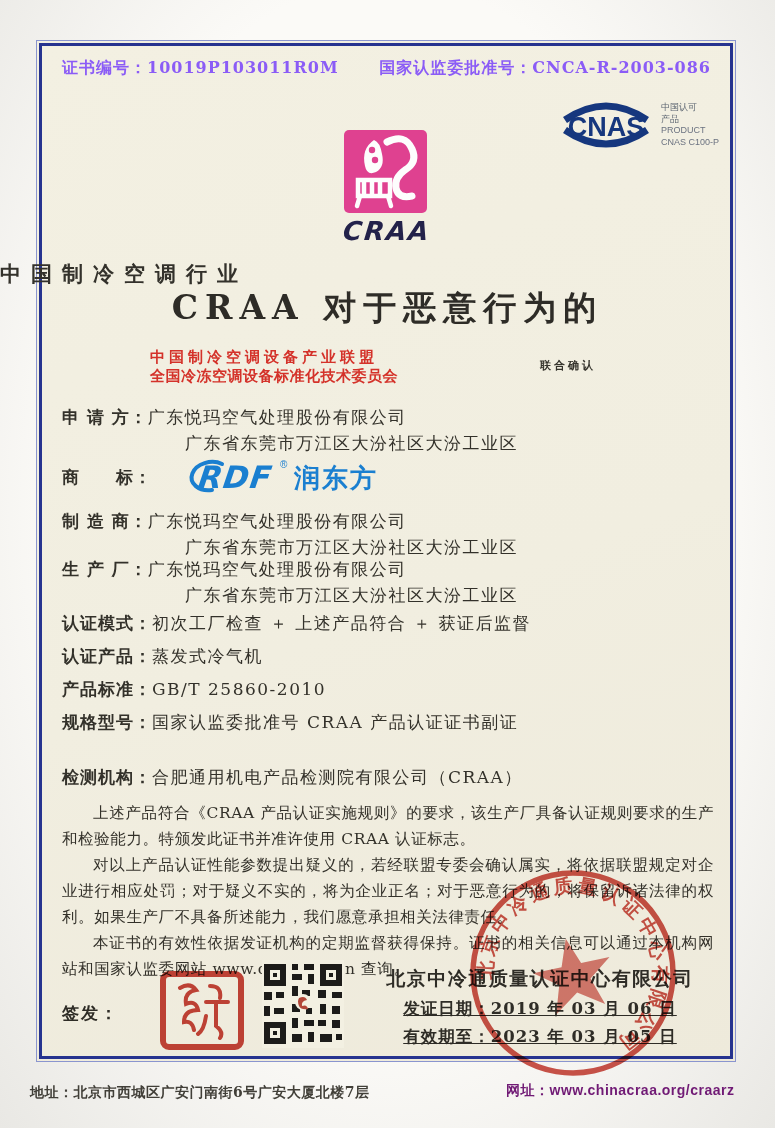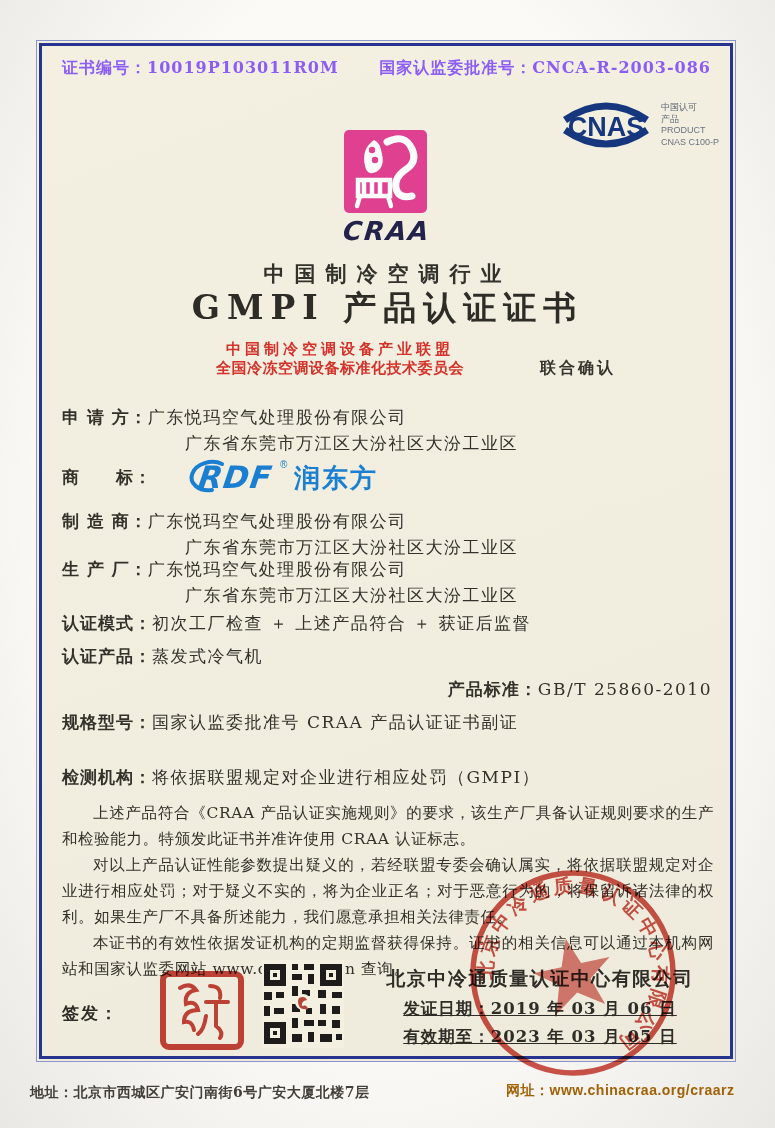--- a/index.html
+++ b/index.html
@@ -30,47 +30,47 @@
   .cnas-side{font-family:"Liberation Sans",sans-serif;font-size:9px;line-height:11.5px;color:#6b7280;}
   .cnas-side .c1,.cnas-side .c2{color:#5b6470;}
   
   .craa-text{
     left:337px;top:216px;width:100px;text-align:center;
     font-family:"DejaVu Sans","Liberation Sans",sans-serif;
     font-style:italic;font-weight:bold;font-size:26px;letter-spacing:2px;color:#23224a;
     transform:skewX(-6deg);
   }
   
-  .title1{left:0;top:260px;width:775px;text-align:center;font-size:21px;font-weight:600;letter-spacing:10px;color:#33312b;}
+  .title1{left:0;top:260px;width:775px;font-size:21px;font-weight:600;letter-spacing:10px;color:#33312b;}
   .title2{left:0;top:286px;width:775px;text-align:center;font-size:33px;font-weight:bold;letter-spacing:7px;color:#2e2c27;}
   
-  .assoc{left:150px;top:340px;width:380px;text-align:center;color:#d4322a;font-weight:bold;font-size:15px;font-family:"DejaVu Sans","Liberation Sans",sans-serif;}
+  .assoc{left:150px;top:348px;width:380px;text-align:left;color:#d4322a;font-weight:bold;font-size:15px;font-family:"DejaVu Sans","Liberation Sans",sans-serif;}
   .assoc .l1{letter-spacing:4px;}
   .assoc .l2{letter-spacing:7px;}
   .assoc .l3{letter-spacing:0.5px;}
   .assoc div{line-height:19px;}
-  .joint{left:540px;top:358px;font-size:16px;font-weight:bold;color:#35332c;letter-spacing:3px;font-family:"DejaVu Sans","Liberation Sans",sans-serif;}
+  .joint{left:540px;top:358px;font-size:11px;font-weight:bold;color:#35332c;letter-spacing:3px;font-family:"DejaVu Sans","Liberation Sans",sans-serif;}
   
   .frow{left:62px;width:650px;font-size:17px;}
   .flabel{display:inline-block;font-weight:600;color:#33312a;letter-spacing:1px;}
   .fvalue{color:#33312a;letter-spacing:1.5px;}
   .faddr{left:185px;font-size:17px;color:#33312a;letter-spacing:1.5px;}
   
   .para{left:62px;width:652px;font-size:15.5px;line-height:26px;text-indent:2em;text-align:justify;color:#33312a;letter-spacing:0.6px;}
   
   .issuer-name{left:370px;top:966px;width:340px;text-align:center;font-size:19px;font-weight:bold;letter-spacing:1.5px;color:#2e2c26;}
   .issuer-date{left:370px;width:340px;text-align:center;font-size:16.5px;font-weight:600;letter-spacing:1px;color:#2e2c26;text-decoration:underline;}
   .sign-label{left:62px;top:1002px;font-size:17px;font-weight:bold;letter-spacing:2px;color:#2e2c26;}
   .stamp-round{left:462px;top:862px;transform:rotate(-12deg);opacity:.85;mix-blend-mode:multiply;}
   .stamp-seal{left:158px;top:970px;opacity:.92;mix-blend-mode:multiply;}
   .qr{left:262px;top:960px;}
   
   .footer{font-size:14px;font-weight:600;color:#413f38;letter-spacing:0.5px;}
   .foot-addr{left:30px;top:1084px;}
-  .foot-web{left:506px;top:1082px;font-family:"Liberation Sans",sans-serif;color:#a16207;}
+  .foot-web{left:506px;top:1082px;font-family:"Liberation Sans",sans-serif;color:#701a75;}
 </style>
 </head>
 <body>
 
 <div class="abs frame-outer">
   <div class="frame-inner"></div>
 </div>
 
 <div class="abs hdr" style="left:62px;top:58px;"><span>证书编号：</span><span>10019P103011R0M</span></div>
 <div class="abs hdr" style="right:64px;top:58px;"><span>国家认监委批准号：</span><span>CNCA-R-2003-086</span></div>
@@ -94,21 +94,21 @@
   <path d="M33,12 q-13,9 -9,26 q2,10 11,6 q9,-5 6,-18 q-2,-12 -8,-14 z" fill="#fdfdfd"></path>
   <circle cx="31" cy="22" r="3.2" fill="#df4190"></circle>
   <circle cx="34" cy="32" r="3.2" fill="#df4190"></circle>
   <path d="M46,14 q18,-9 25,7 q6,13 -7,21 q-11,8 -9,18 q2,11 16,8" stroke="#fdfdfd" stroke-width="7" fill="none" stroke-linecap="round"></path>
   <path d="M17,52 h32 v16 h-32 z M23,52 v16 M31,52 v16 M39,52 v16" stroke="#fdfdfd" stroke-width="4.5" fill="none"></path>
   <path d="M19,68 l-3,10 M47,68 l3,10" stroke="#fdfdfd" stroke-width="4.5" stroke-linecap="round"></path>
 </svg>
 <div class="abs craa-text">CRAA</div>
 
 <div class="abs title1">中国制冷空调行业</div>
-<div class="abs title2">GMPI 产品认证证书</div>
+<div class="abs title2">CRAA 对于恶意行为的</div>
 
 <div class="abs assoc">
   <div class="l1">中国制冷空调设备产业联盟</div>
   <div class="l3">全国冷冻空调设备标准化技术委员会</div>
 </div>
 <div class="abs joint">联合确认</div>
 
 <div class="abs frow" style="top:406px;">
   <span class="flabel">申 请 方：</span><span class="fvalue">广东悦玛空气处理股份有限公司</span>
 </div>
@@ -133,29 +133,29 @@
   <span class="flabel">生 产 厂：</span><span class="fvalue">广东悦玛空气处理股份有限公司</span>
 </div>
 <div class="abs faddr" style="top:584px;">广东省东莞市万江区大汾社区大汾工业区</div>
 
 <div class="abs frow" style="top:612px;">
   <span class="flabel">认证模式：</span><span class="fvalue">初次工厂检查 ＋ 上述产品符合 ＋ 获证后监督</span>
 </div>
 <div class="abs frow" style="top:645px;">
   <span class="flabel">认证产品：</span><span class="fvalue">蒸发式冷气机</span>
 </div>
-<div class="abs frow" style="top:678px;text-align:right;">
+<div class="abs frow" style="top:678px;">
   <span class="flabel">产品标准：</span><span class="fvalue">GB/T 25860-2010</span>
 </div>
 <div class="abs frow" style="top:711px;">
   <span class="flabel">规格型号：</span><span class="fvalue">国家认监委批准号 CRAA 产品认证证书副证</span>
 </div>
 
 <div class="abs frow" style="top:766px;">
-  <span class="flabel">检测机构：</span><span class="fvalue">将依据联盟规定对企业进行相应处罚（GMPI）</span>
+  <span class="flabel">检测机构：</span><span class="fvalue">合肥通用机电产品检测院有限公司（CRAA）</span>
 </div>
 
 <div class="abs para" style="top:800px;">上述产品符合《CRAA 产品认证实施规则》的要求，该生产厂具备认证规则要求的生产和检验能力。特颁发此证书并准许使用 CRAA 认证标志。</div>
 <div class="abs para" style="top:852px;">对以上产品认证性能参数提出疑义的，若经联盟专委会确认属实，将依据联盟规定对企业进行相应处罚；对于疑义不实的，将为企业正名；对于恶意行为的，将保留诉诸法律的权利。如果生产厂不具备所述能力，我们愿意承担相关法律责任。</div>
 <div class="abs para" style="top:930px;">本证书的有效性依据发证机构的定期监督获得保持。证书的相关信息可以通过本机构网站和国家认监委网站 www.cnca.gov.cn 查询。</div>
 
 <div class="abs issuer-name">北京中冷通质量认证中心有限公司</div>
 <div class="abs issuer-date" style="top:998px;">发证日期：2019 年 03 月 06 日</div>
 <div class="abs issuer-date" style="top:1026px;">有效期至：2023 年 03 月 05 日</div>
 <div class="abs sign-label">签发：</div>

